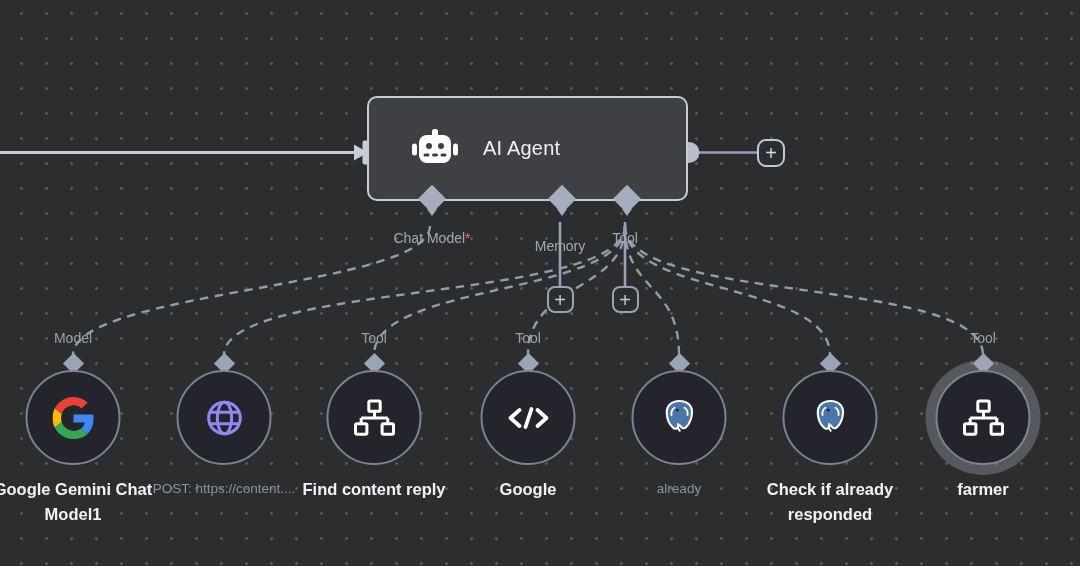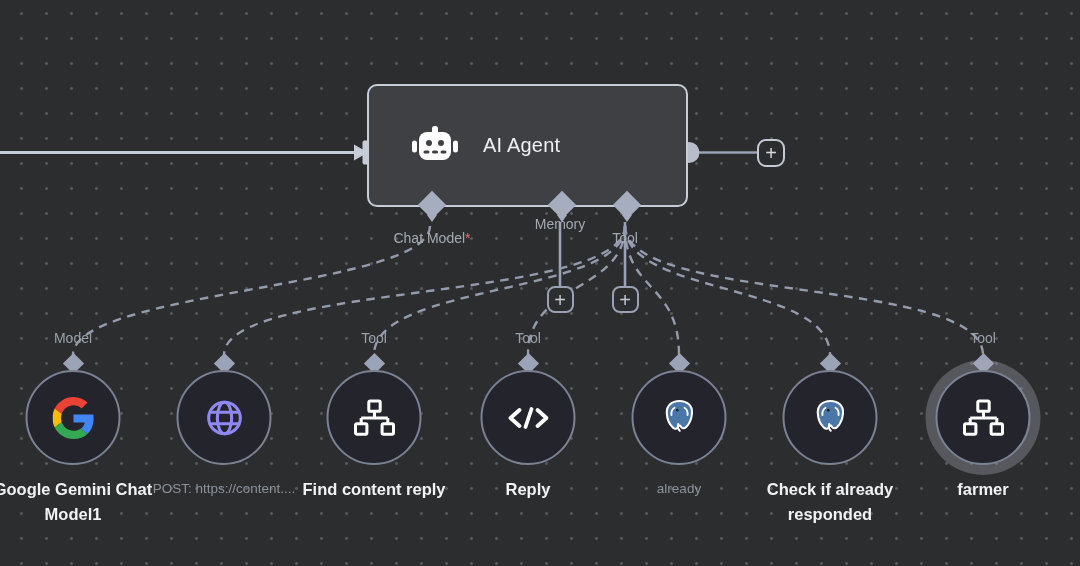--- a/index.html
+++ b/index.html
@@ -6,21 +6,21 @@
   body{
     width:1080px;height:566px;position:relative;
     background-color:#2c2d2e;
     background-image:radial-gradient(circle,#57585c 1.1px,transparent 1.7px);
     background-size:25px 25px;background-position:9px 1px;
     font-family:"Liberation Sans",sans-serif;
   }
   .wires{position:absolute;left:0;top:0;z-index:1;}
   
   .agent{
-    position:absolute;left:367px;top:84px;width:321px;height:123px;box-sizing:border-box;
+    position:absolute;left:367px;top:96px;width:321px;height:105px;box-sizing:border-box;
     background:#3e4043;border:2.4px solid #c6ccd8;border-radius:10px;
     display:flex;align-items:center;gap:24px;padding-left:42px;z-index:3;
   }
   .agent-title{font-size:20px;font-weight:500;color:#eef0f3;letter-spacing:.2px;}
   .agent-port{position:absolute;width:20px;height:20px;background:#a6adbf;transform:rotate(45deg);bottom:-10px;}
   .port-stub{position:absolute;width:0;height:0;border-left:5.5px solid transparent;border-right:5.5px solid transparent;border-top:7px solid #a6adbf;top:calc(100% + 10px);}
   .conn-label{position:absolute;z-index:2;font-size:14px;color:#a3a9b3;white-space:nowrap;transform:translateX(-50%);}
   .req{color:#e9737b;}
   
   .plus-btn{
@@ -86,21 +86,21 @@
 
   <div class="agent-port" style="left:52.5px"></div>
   <div class="port-stub" style="left:57.5px"></div>
   <div class="agent-port" style="left:182.5px"></div>
   <div class="port-stub" style="left:187.5px"></div>
   <div class="agent-port" style="left:247.5px"></div>
   <div class="port-stub" style="left:252.5px"></div>
 </div>
 
 <div class="conn-label" style="left:432px;top:230px"><span>Chat Model</span><span class="req">*</span></div>
-<div class="conn-label" style="left:560px;top:216px"><span>Memory</span></div>
+<div class="conn-label" style="left:560px;top:238px"><span>Memory</span></div>
 <div class="conn-label" style="left:625px;top:230px"><span>Tool</span></div>
 
 <div class="plus-btn plus-out" style="left:757px;top:138.5px">+</div>
 <div class="plus-btn" style="left:546.5px;top:286px">+</div>
 <div class="plus-btn" style="left:611.5px;top:286px">+</div>
 
 <div class="node" style="left:73px">
   <div class="port-label">Model</div>
   <div class="in-diamond"></div>
   <div class="circle">
@@ -157,21 +157,21 @@
   <div class="port-label">Tool</div>
   <div class="in-diamond"></div>
   <div class="circle">
     <svg width="46" height="34" viewBox="0 0 46 32" fill="none" stroke="#ffffff" stroke-width="3.8" stroke-linecap="round" stroke-linejoin="round">
       <path d="M14 8 L5 16 L14 24"></path>
       <path d="M20 25 L26 7"></path>
       <path d="M32 8 L41 16 L32 24"></path>
     </svg>
   </div>
   <div class="caption">
-    <div class="name">Reply</div>
+    <div class="name">Google</div>
     <div class="sub"></div>
   </div>
 </div>
 
 <div class="node" style="left:679px">
   <div class="port-label"></div>
   <div class="in-diamond"></div>
   <div class="circle">
     <svg width="42" height="42" viewBox="0 0 32 32">
       <path d="M16 3c-6 0-10 3.6-9.7 9.2.2 4.4 2 8.6 4.6 11 1.4 1.3 2.8 1.4 3.5.2l.8-1.4c.3-.5.9-.5 1.3-.1l1 1.2c.9 1.1 2.3 1 3.6-.3 2.5-2.4 4.2-6.5 4.4-10.6C25.9 6.6 22 3 16 3z" fill="#4a77a8" stroke="#ffffff" stroke-width="1.6"></path>

